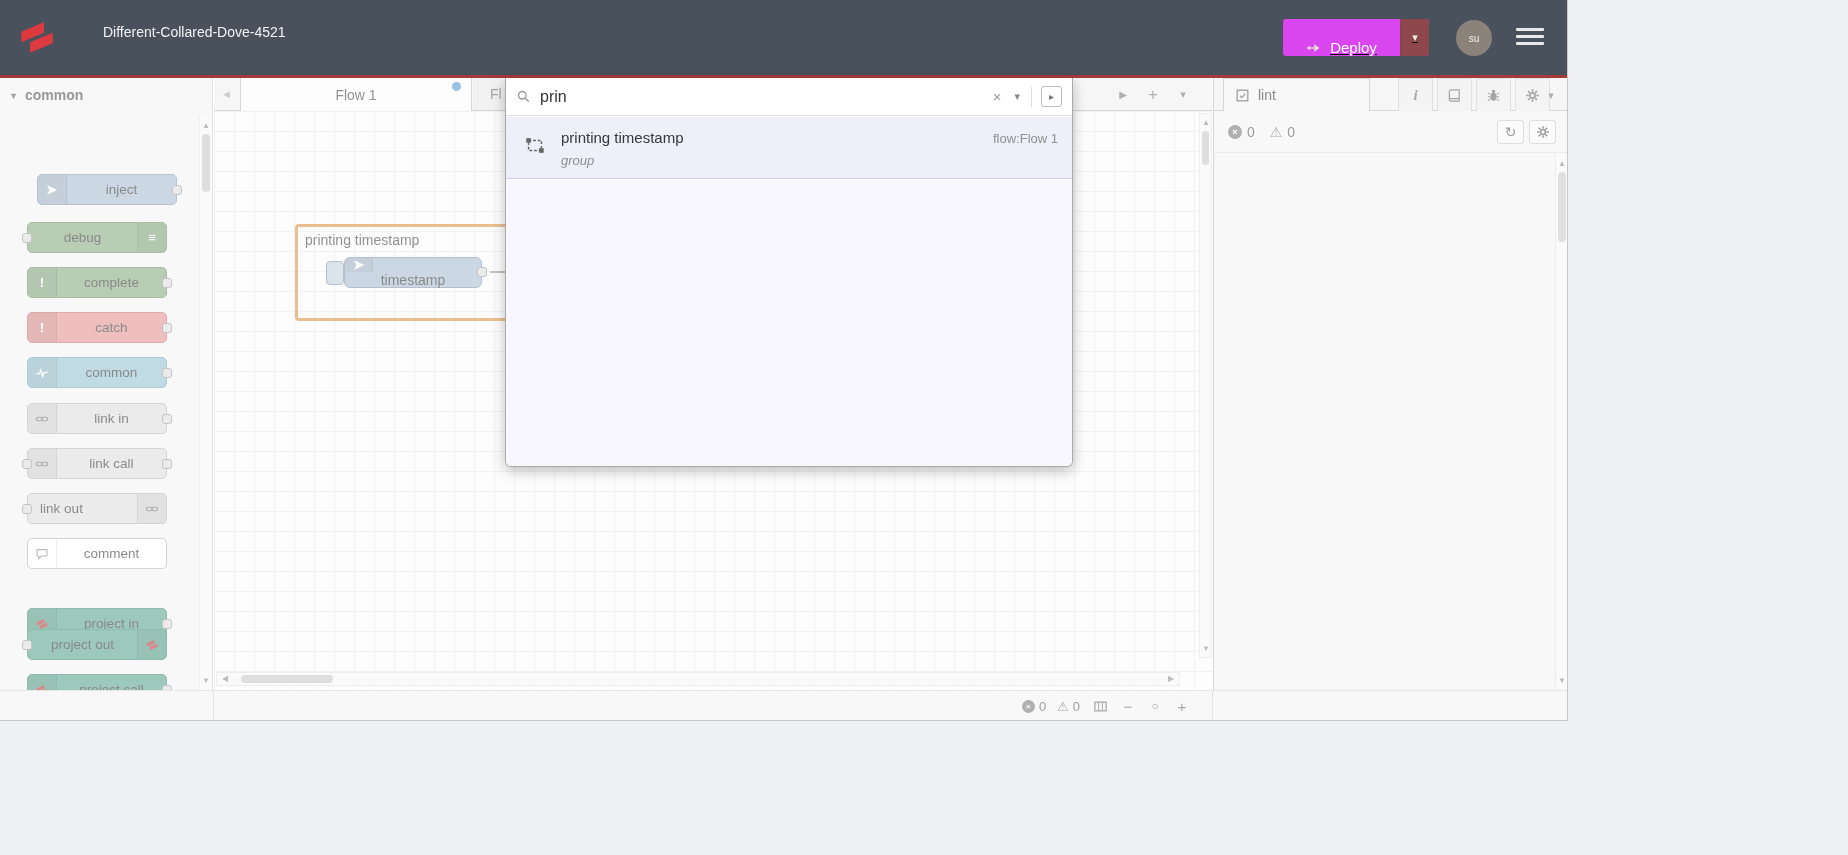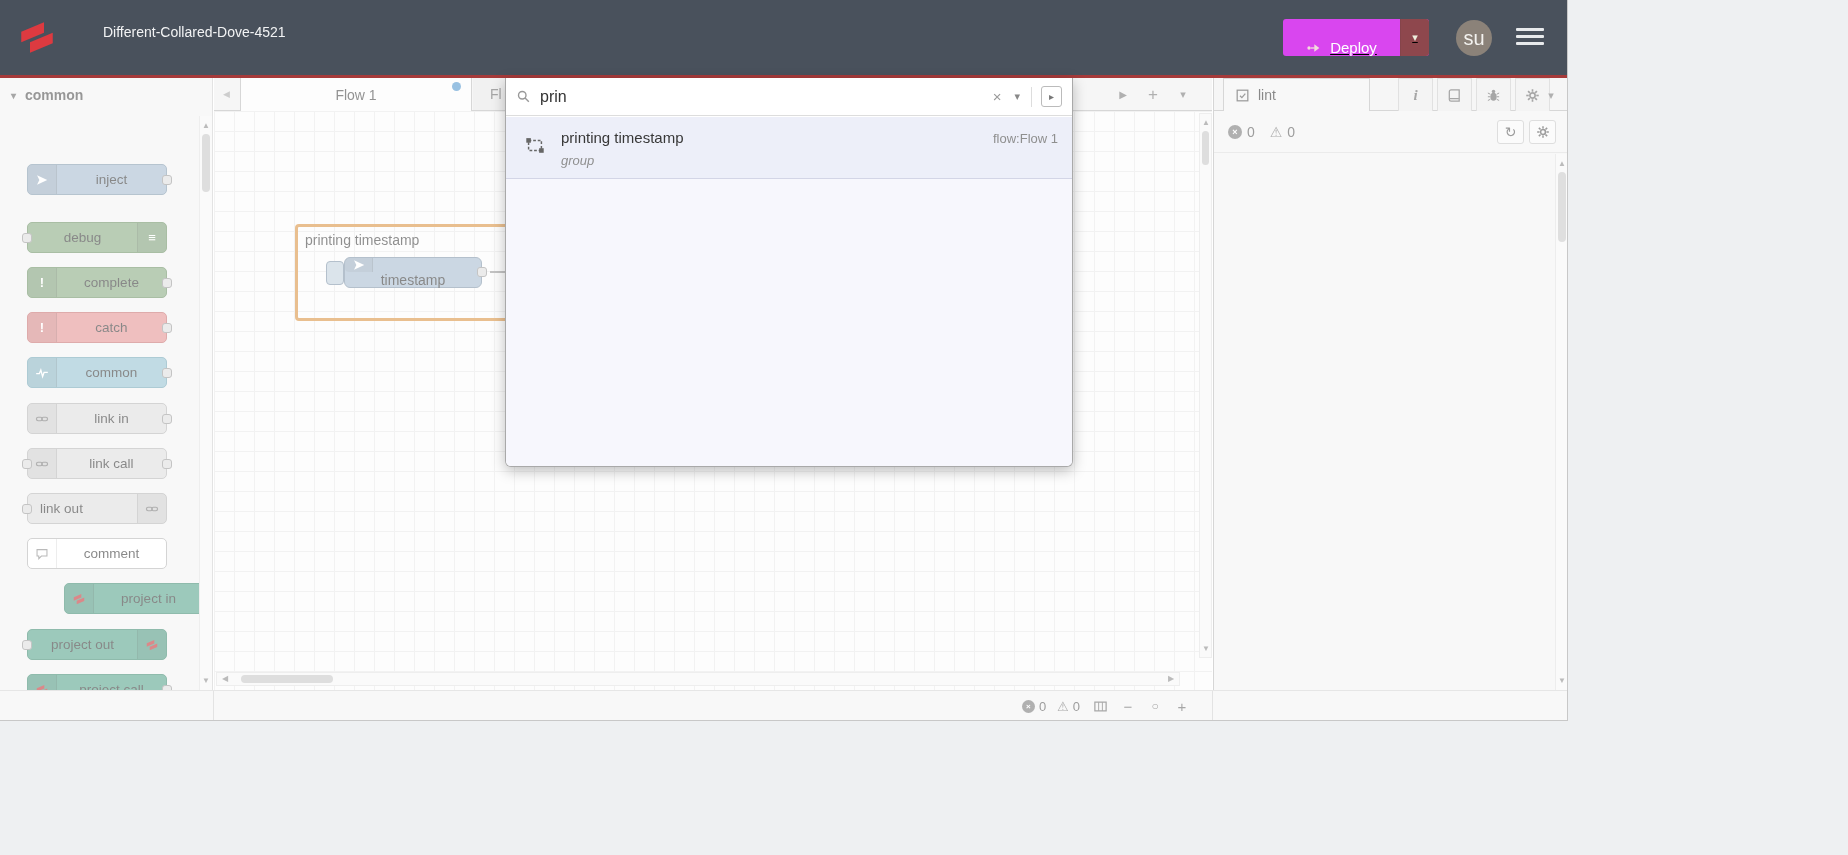--- a/index.html
+++ b/index.html
@@ -13,21 +13,21 @@
   .hdr-logo { position:absolute; left:16px; top:16px; width:42px; height:42px; color:#dd3a40; }
   .hdr-logo svg { width:42px; height:42px; }
   .hdr-title { position:absolute; left:70px; top:24px; font-size:14px; color:#f2f3f4;margin-left:33px; }
   .deploy-btn { position:absolute; left:1283px; top:19px; width:146px; height:37px; background:#d946ef;
                 border-radius:3px; display:flex; align-items:flex-end; cursor:pointer;text-decoration:underline; }
   .deploy-main { flex:1; display:flex; align-items:center; justify-content:center; gap:8px; color:#fff; font-size:15px; }
   .deploy-main svg { width:16px; height:16px; color:#f3dcdc; }
   .deploy-caret { width:29px; height:100%; border-left:1px solid #85444a; background:#8e474d; color:#eed; 
                   display:flex; align-items:center; justify-content:center; font-size:11px; border-radius:0 3px 3px 0; }
   .avatar { position:absolute; left:1456px; top:20px; width:36px; height:36px; border-radius:50%;
-            background:#8b8279; color:#f3f2ef; font-size:20px; display:flex; align-items:center; justify-content:center; cursor:pointer; }
+            background:#8b8279; color:#f3f2ef; font-size:10px; display:flex; align-items:center; justify-content:center; cursor:pointer; }
   .burger { position:absolute; left:1516px; top:28px; width:28px; height:20px; cursor:pointer; }
   .burger span { display:block; height:3px; background:#e8eaec; border-radius:1px; margin-bottom:4px; }
   .red-line { position:absolute; left:0; top:75px; width:1568px; height:3px; background:#a63a3a; z-index:45; }
 
   
   .palette { position:absolute; left:0; top:78px; width:213px; height:612px; background:#f3f3f3;
              border-right:1px solid #cfcfcf; overflow:hidden; }
   .p-search { height:38px; background:#fff; border-bottom:1px solid #ddd; display:flex; align-items:center; padding:0 9px; gap:7px; }
   .p-search svg { width:14px; height:14px; color:#a9a9a9; flex:none; }
   .p-search input { border:none; outline:none; flex:1; font-size:14px; color:#555; background:transparent; font-family:inherit; }
@@ -246,21 +246,21 @@
         </div>
     </div>
     <div class="red-line"></div>
 
     <div class="palette">
       <div class="p-cat">
         <span class="car">▾</span>
         <span>common</span>
       </div>
 
-      <div class="pnode c-inject" style="top:86px;">
+      <div class="pnode c-inject" style="top:96px;margin-left:10px;">
         <span class="strip l">
             <svg style="color:#fff">
               <use href="#i-plane"></use>
             </svg>
           </span>
         <span class="lbl">inject</span>
         <span class="pport out"></span>
       </div>
       <div class="pnode c-green" style="top:144px;">
         <span class="lbl">debug</span>
@@ -321,21 +321,21 @@
         <span class="pport in"></span>
       </div>
       <div class="pnode c-comment" style="top:460px;">
         <span class="strip l plain">
             <svg style="color:#888">
               <use href="#i-bubble"></use>
             </svg>
           </span>
         <span class="lbl">comment</span>
       </div>
-      <div class="pnode c-project" style="top:505px;margin-left:37px;">
+      <div class="pnode c-project" style="top:530px;">
         <span class="strip l">
             <svg style="color:#c23335">
               <use href="#i-ff"></use>
             </svg>
           </span>
         <span class="lbl">project in</span>
         <span class="pport out"></span>
       </div>
       <div class="pnode c-project" style="top:551px;">
         <span class="lbl">project out</span>

